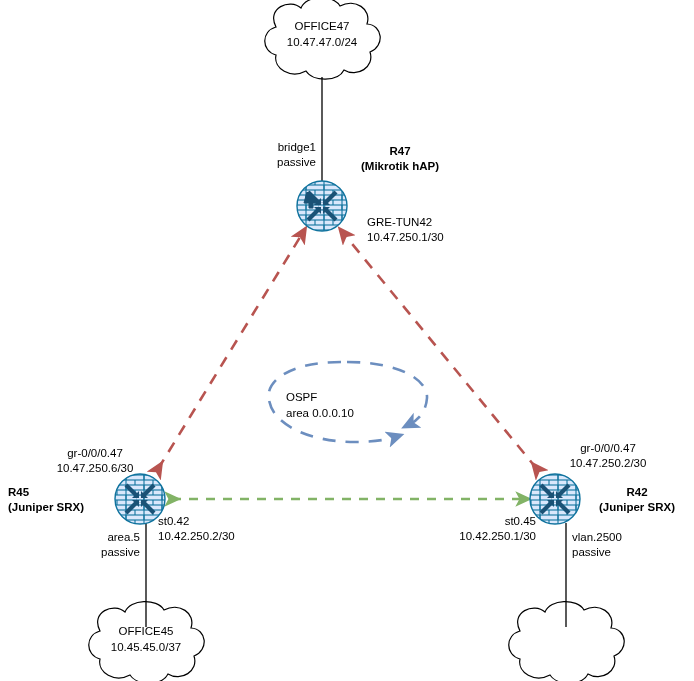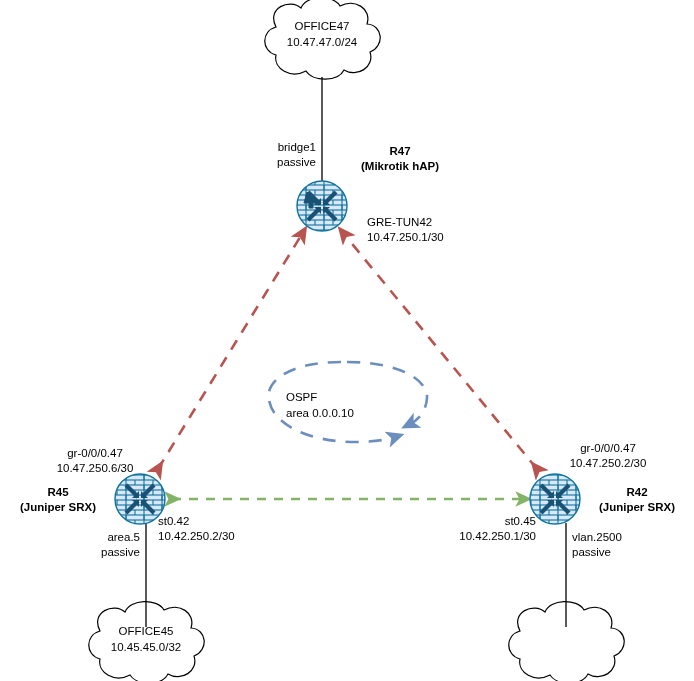--- a/index.html
+++ b/index.html
@@ -209,21 +209,21 @@
     </g>
   </svg>
 
   <div class="cloudtext" style="left:266px; top:18px; width:112px;">
     <div>OFFICE47</div>
     <div>10.47.47.0/24</div>
   </div>
 
   <div class="cloudtext" style="left:90px; top:623px; width:112px;">
     <div>OFFICE45</div>
-    <div>10.45.45.0/32</div>
+    <div>10.45.45.0/37</div>
   </div>
 
 
   <div class="lbl bold" style="left:340px; top:144px; width:120px;">
     <div>R47</div>
     <div>(Mikrotik hAP)</div>
   </div>
 
   <div class="lbl" style="left:254px; top:140px; width:62px; text-align:right;">
     <div>bridge1</div>
@@ -234,21 +234,21 @@
   <div class="lbl" style="left:367px; top:215px; width:120px; text-align:left;">
     <div>GRE-TUN42</div>
     <div>10.47.250.1/30</div>
   </div>
 
   <div class="ospftext" style="left:286px; top:389px; width:120px;">
     <div>OSPF</div>
     <div>area 0.0.0.10</div>
   </div>
 
-  <div class="lbl bold" style="left:8px; top:485px; width:100px; text-align:center;">
+  <div class="lbl bold" style="left:8px; top:485px; width:100px; text-align:left;">
     <div>R45</div>
     <div>(Juniper SRX)</div>
   </div>
 
   <div class="lbl" style="left:40px; top:446px; width:110px; text-align:center;">
     <div>gr-0/0/0.47</div>
     <div>10.47.250.6/30</div>
   </div>
 
   <div class="lbl" style="left:158px; top:514px; width:120px; text-align:left;">

